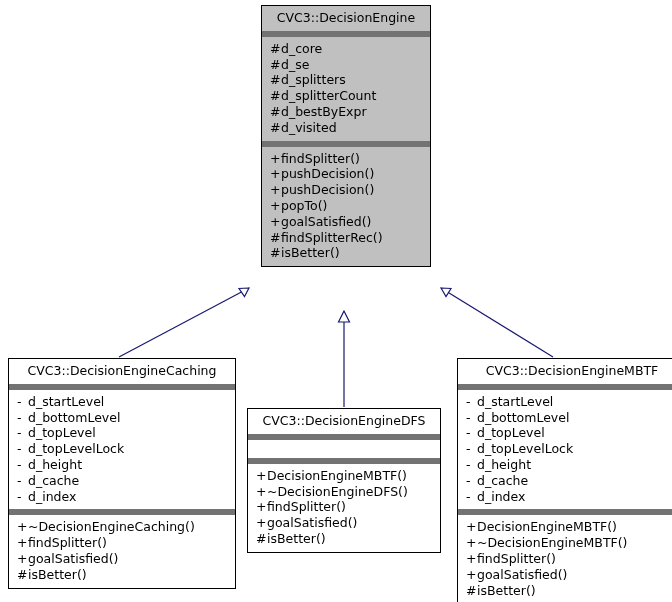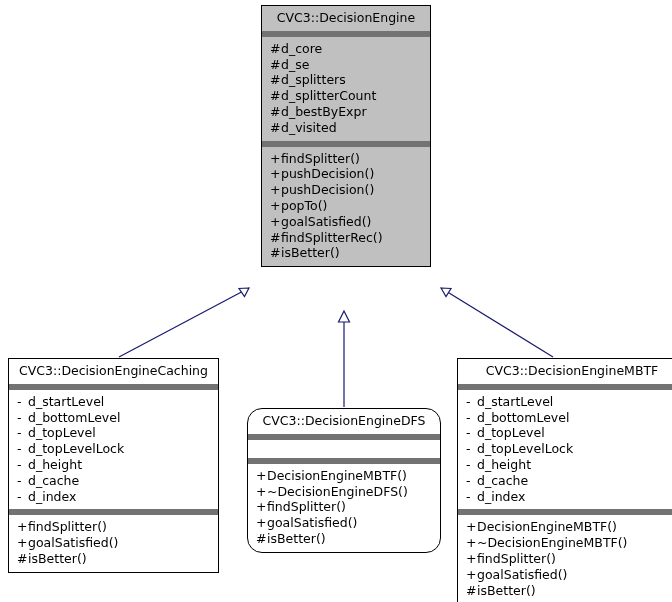--- a/index.html
+++ b/index.html
@@ -99,39 +99,40 @@
       <div class="member"><span class="vis">+</span><span>findSplitter()</span></div>
       <div class="member"><span class="vis">+</span><span>pushDecision()</span></div>
       <div class="member"><span class="vis">+</span><span>pushDecision()</span></div>
       <div class="member"><span class="vis">+</span><span>popTo()</span></div>
       <div class="member"><span class="vis">+</span><span>goalSatisfied()</span></div>
       <div class="member"><span class="vis">#</span><span>findSplitterRec()</span></div>
       <div class="member"><span class="vis">#</span><span>isBetter()</span></div>
     </div>
   </div>
 
-  <div class="uml-class" style="left:8px; top:358px; width:211px;">
+  <div class="uml-class" style="left:8px; top:358px; width:228px;">
     <div class="class-title">CVC3::DecisionEngineCaching</div>
     <div class="compartment">
       <div class="member"><span class="vis">-</span><span>d_startLevel</span></div>
       <div class="member"><span class="vis">-</span><span>d_bottomLevel</span></div>
       <div class="member"><span class="vis">-</span><span>d_topLevel</span></div>
       <div class="member"><span class="vis">-</span><span>d_topLevelLock</span></div>
       <div class="member"><span class="vis">-</span><span>d_height</span></div>
       <div class="member"><span class="vis">-</span><span>d_cache</span></div>
       <div class="member"><span class="vis">-</span><span>d_index</span></div>
     </div>
     <div class="compartment">
+      <div class="member"><span class="vis">+</span><span>~DecisionEngineCaching()</span></div>
       <div class="member"><span class="vis">+</span><span>findSplitter()</span></div>
       <div class="member"><span class="vis">+</span><span>goalSatisfied()</span></div>
       <div class="member"><span class="vis">#</span><span>isBetter()</span></div>
     </div>
   </div>
 
-  <div class="uml-class" style="left:247px; top:408px; width:194px;border-radius:15px;">
+  <div class="uml-class" style="left:247px; top:408px; width:194px;">
     <div class="class-title">CVC3::DecisionEngineDFS</div>
     <div class="compartment empty"></div>
     <div class="compartment">
       <div class="member"><span class="vis">+</span><span>DecisionEngineMBTF()</span></div>
       <div class="member"><span class="vis">+</span><span>~DecisionEngineDFS()</span></div>
       <div class="member"><span class="vis">+</span><span>findSplitter()</span></div>
       <div class="member"><span class="vis">+</span><span>goalSatisfied()</span></div>
       <div class="member"><span class="vis">#</span><span>isBetter()</span></div>
     </div>
   </div>

